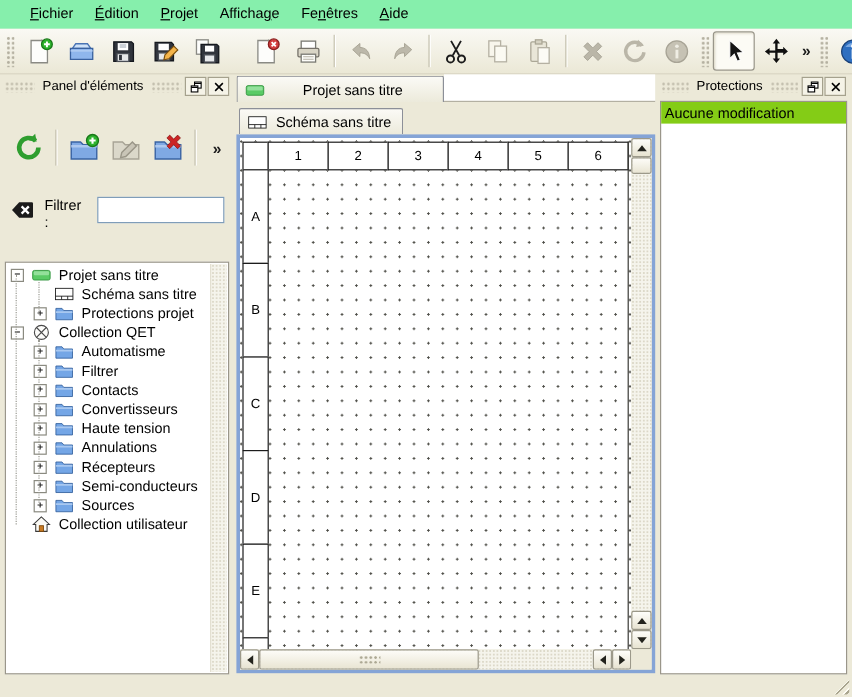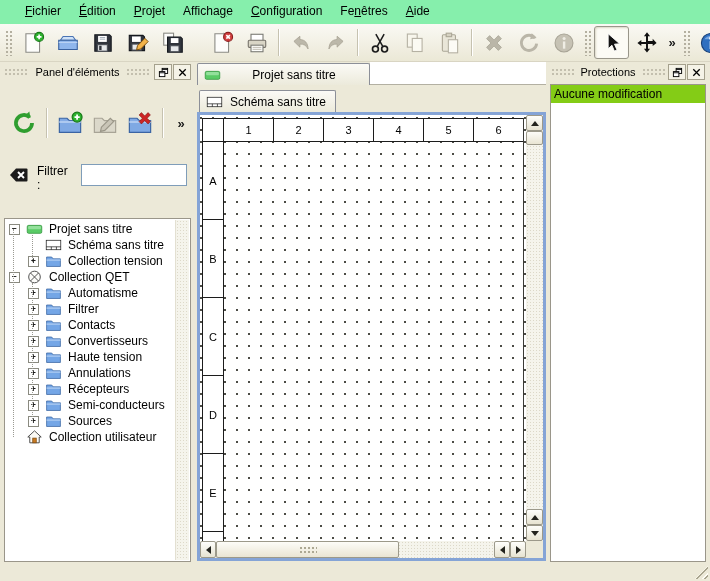--- a/index.html
+++ b/index.html
@@ -135,21 +135,20 @@
 </head>
 <body>
 
 <div class="window">
 
   <div class="menubar">
       <span class="menu-item"><span class="ul">F</span>ichier</span>
       <span class="menu-item"><span class="ul">É</span>dition</span>
       <span class="menu-item"><span class="ul">P</span>rojet</span>
       <span class="menu-item">Afficha<span class="ul">g</span>e</span>
-      <span class="menu-item"><span class="ul">C</span>onfiguration</span>
       <span class="menu-item">Fe<span class="ul">n</span>êtres</span>
       <span class="menu-item"><span class="ul">A</span>ide</span>
     </div>
 
   <div class="toolbar">
       <span class="tb-handle"></span>
       <span class="tb-btn">
         <span style="display: flex;">
           <svg viewBox="0 0 22 22">
             <path d="M4.5 2.5h8.5l4 4v13H4.5z" fill="#fdfdfb" stroke="#8a8a84"></path>
@@ -422,21 +421,21 @@
               <span class="t-label">Schéma sans titre</span>
             </div>
             <div class="tree-row" style="padding-left: 22px;">
               <span class="exp">+</span>
               <span class="t-ico">
                 <svg viewBox="0 0 22 22">
                   <path d="M1.5 5.5h7l2 2.5h10v10.5h-19z" fill="#74a6e6" stroke="#35629e"></path>
                   <path d="M1.5 8.8h19v2h-19z" fill="#a9c8f0"></path>
                 </svg>
               </span>
-              <span class="t-label">Collection tension</span>
+              <span class="t-label">Protections projet</span>
             </div>
             <div class="tree-row" style="padding-left: 3px;">
               <span class="exp">−</span>
               <span class="t-ico">
                 <svg viewBox="0 0 22 22">
                   <circle cx="11" cy="11" r="8" fill="#fcfcfa" stroke="#4a4a4a" stroke-width="1.3"></circle>
                   <path d="M5.4 5.4l11.2 11.2M16.6 5.4L5.4 16.6" stroke="#4a4a4a" stroke-width="1.3"></path>
                 </svg>
               </span>
               <span class="t-label">Collection QET</span>

